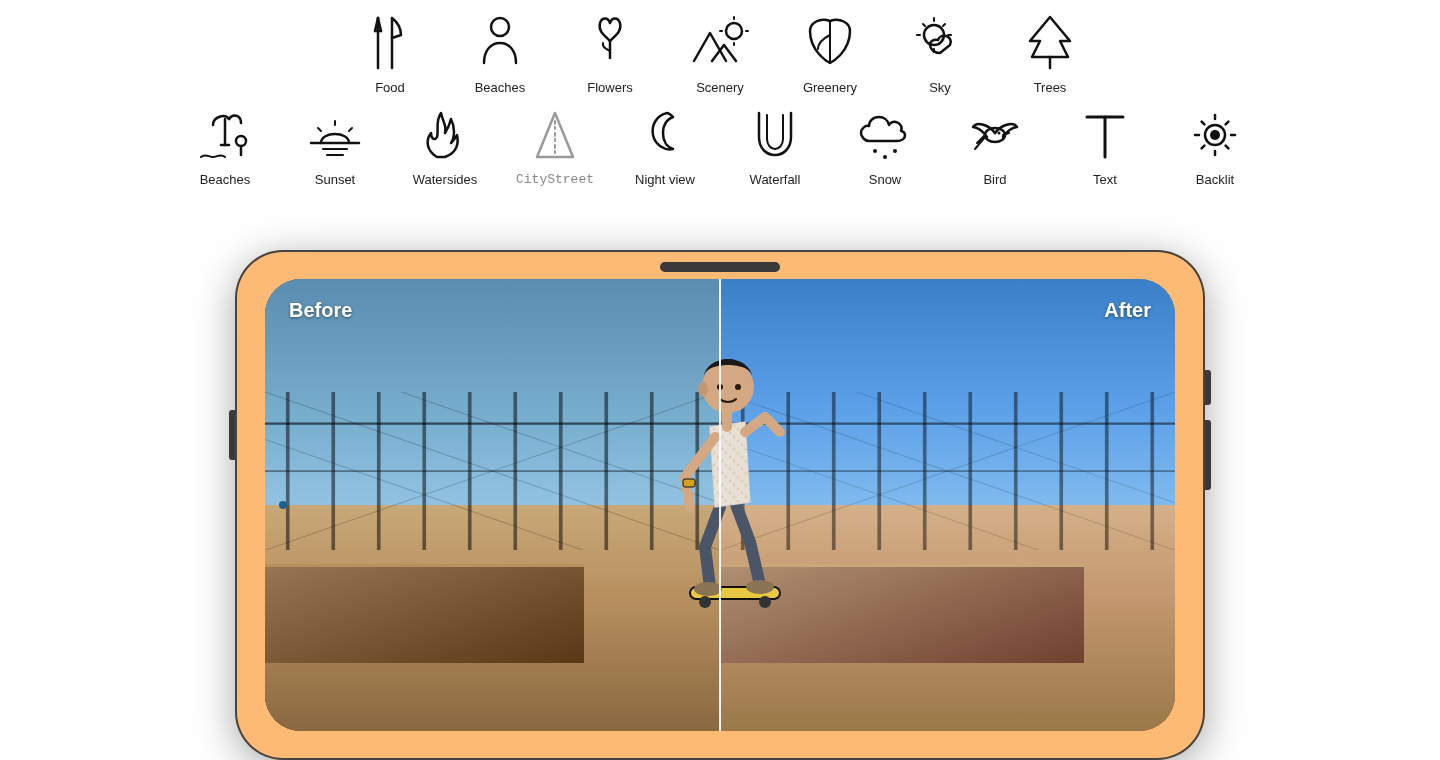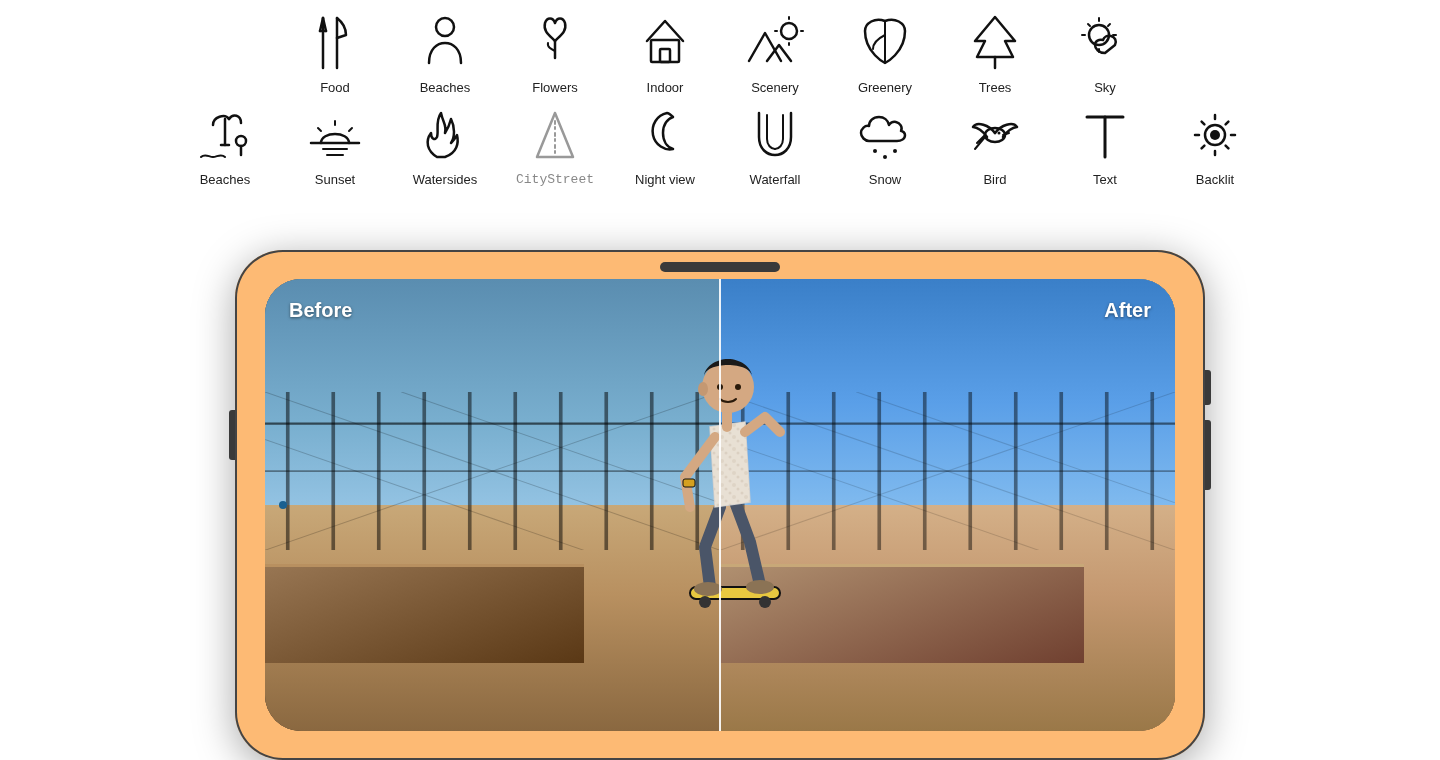--- a/index.html
+++ b/index.html
@@ -276,31 +276,20 @@
         <svg width="48" height="60" viewBox="0 0 48 60" fill="none" xmlns="http://www.w3.org/2000/svg">
 
           <path d="M24 45 L24 28" stroke="#111" stroke-width="2.5" stroke-linecap="round"></path>
           <path d="M24 28 C18 22 12 18 14 10 C16 4 22 4 24 10 C26 4 32 4 34 10 C36 18 30 22 24 28Z" stroke="#111" stroke-width="2.5" fill="none" stroke-linecap="round" stroke-linejoin="round"></path>
           <path d="M24 38 C20 36 16 34 17 30" stroke="#111" stroke-width="2" fill="none" stroke-linecap="round"></path>
         </svg>
       </div>
       <span class="icon-label">Flowers</span>
     </div>
 
-    <div class="icon-item">
-      <div class="icon-svg">
-        <svg width="48" height="60" viewBox="0 0 48 60" fill="none" xmlns="http://www.w3.org/2000/svg">
-
-          <path d="M6 28 L24 8 L42 28" stroke="#111" stroke-width="2.5" fill="none" stroke-linecap="round" stroke-linejoin="round"></path>
-          <rect x="10" y="27" width="28" height="22" rx="1" stroke="#111" stroke-width="2.5" fill="none"></rect>
-          <rect x="19" y="36" width="10" height="13" rx="1" stroke="#111" stroke-width="2.5" fill="none"></rect>
-        </svg>
-      </div>
-      <span class="icon-label">Indoor</span>
-    </div>
 
 
     <div class="icon-item">
       <div class="icon-svg">
         <svg width="60" height="60" viewBox="0 0 60 60" fill="none" xmlns="http://www.w3.org/2000/svg">
 
           <circle cx="44" cy="18" r="8" stroke="#111" stroke-width="2.5" fill="none"></circle>
 
           <line x1="44" y1="6" x2="44" y2="4" stroke="#111" stroke-width="2" stroke-linecap="round"></line>
           <line x1="44" y1="30" x2="44" y2="32" stroke="#111" stroke-width="2" stroke-linecap="round"></line>
@@ -317,50 +306,50 @@
     <div class="icon-item">
       <div class="icon-svg">
         <svg width="52" height="60" viewBox="0 0 52 60" fill="none" xmlns="http://www.w3.org/2000/svg">
 
           <path d="M26 50 C26 50 6 40 6 18 C6 10 16 4 26 8 C36 4 46 10 46 18 C46 40 26 50 26 50Z" stroke="#111" stroke-width="2.5" fill="none" stroke-linecap="round" stroke-linejoin="round"></path>
           <line x1="26" y1="8" x2="26" y2="50" stroke="#111" stroke-width="2" stroke-linecap="round"></line>
           <path d="M26 22 C18 26 14 30 14 36" stroke="#111" stroke-width="2" fill="none" stroke-linecap="round"></path>
         </svg>
       </div>
       <span class="icon-label">Greenery</span>
-    </div>
-
-    <div class="icon-item">
-      <div class="icon-svg">
-        <svg width="52" height="60" viewBox="0 0 52 60" fill="none" xmlns="http://www.w3.org/2000/svg">
-
-          <path d="M26 4 L6 28 L16 28 L8 44 L44 44 L36 28 L46 28 Z" stroke="#111" stroke-width="2.5" fill="none" stroke-linecap="round" stroke-linejoin="round"></path>
-          <line x1="26" y1="44" x2="26" y2="55" stroke="#111" stroke-width="2.5" stroke-linecap="round"></line>
-        </svg>
-      </div>
-      <span class="icon-label">Trees</span>
     </div>
 
     <div class="icon-item">
       <div class="icon-svg">
         <svg width="56" height="60" viewBox="0 0 56 60" fill="none" xmlns="http://www.w3.org/2000/svg">
 
           <circle cx="22" cy="22" r="10" stroke="#111" stroke-width="2.5" fill="none"></circle>
 
           <line x1="22" y1="8" x2="22" y2="5" stroke="#111" stroke-width="2" stroke-linecap="round"></line>
           <line x1="22" y1="36" x2="22" y2="39" stroke="#111" stroke-width="2" stroke-linecap="round"></line>
           <line x1="8" y1="22" x2="5" y2="22" stroke="#111" stroke-width="2" stroke-linecap="round"></line>
           <line x1="36" y1="22" x2="39" y2="22" stroke="#111" stroke-width="2" stroke-linecap="round"></line>
           <line x1="13" y1="13" x2="11" y2="11" stroke="#111" stroke-width="2" stroke-linecap="round"></line>
           <line x1="31" y1="13" x2="33" y2="11" stroke="#111" stroke-width="2" stroke-linecap="round"></line>
 
           <path d="M28 40 C22 40 18 36 18 32 C18 28 22 26 26 27 C27 24 30 22 34 23 C38 24 40 28 38 32 L28 40Z" stroke="#111" stroke-width="2.5" fill="none" stroke-linecap="round" stroke-linejoin="round"></path>
         </svg>
       </div>
       <span class="icon-label">Sky</span>
+    </div>
+
+    <div class="icon-item">
+      <div class="icon-svg">
+        <svg width="52" height="60" viewBox="0 0 52 60" fill="none" xmlns="http://www.w3.org/2000/svg">
+
+          <path d="M26 4 L6 28 L16 28 L8 44 L44 44 L36 28 L46 28 Z" stroke="#111" stroke-width="2.5" fill="none" stroke-linecap="round" stroke-linejoin="round"></path>
+          <line x1="26" y1="44" x2="26" y2="55" stroke="#111" stroke-width="2.5" stroke-linecap="round"></line>
+        </svg>
+      </div>
+      <span class="icon-label">Trees</span>
     </div>
 
 
   </div>
 
   <div class="icon-row">
 
     <div class="icon-item">
       <div class="icon-svg">
         <svg width="56" height="60" viewBox="0 0 56 60" fill="none" xmlns="http://www.w3.org/2000/svg">

